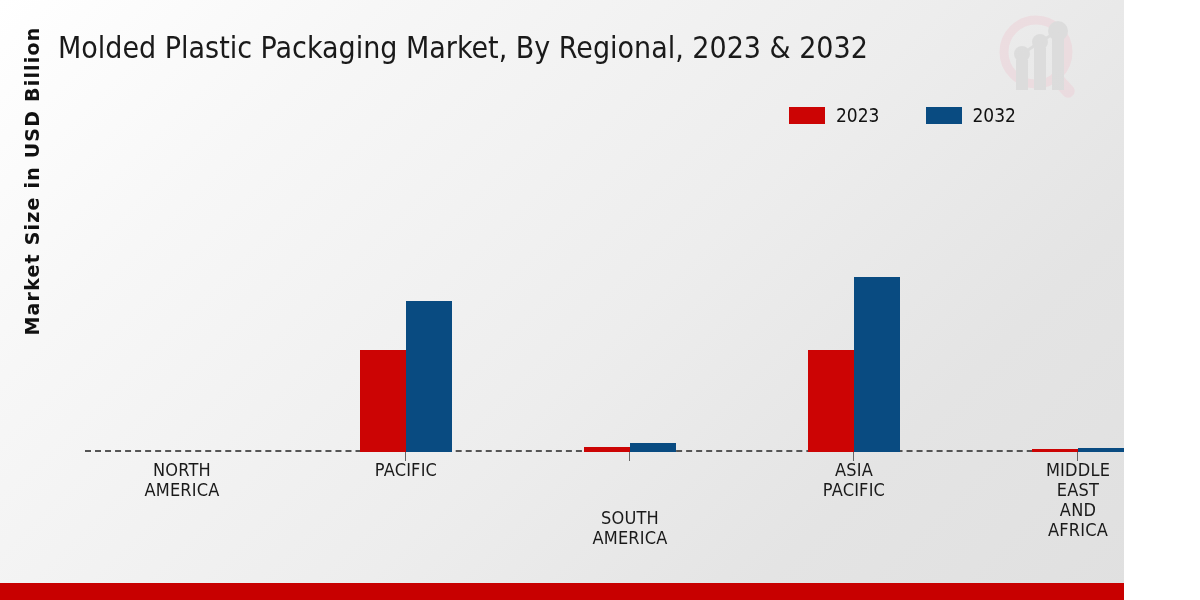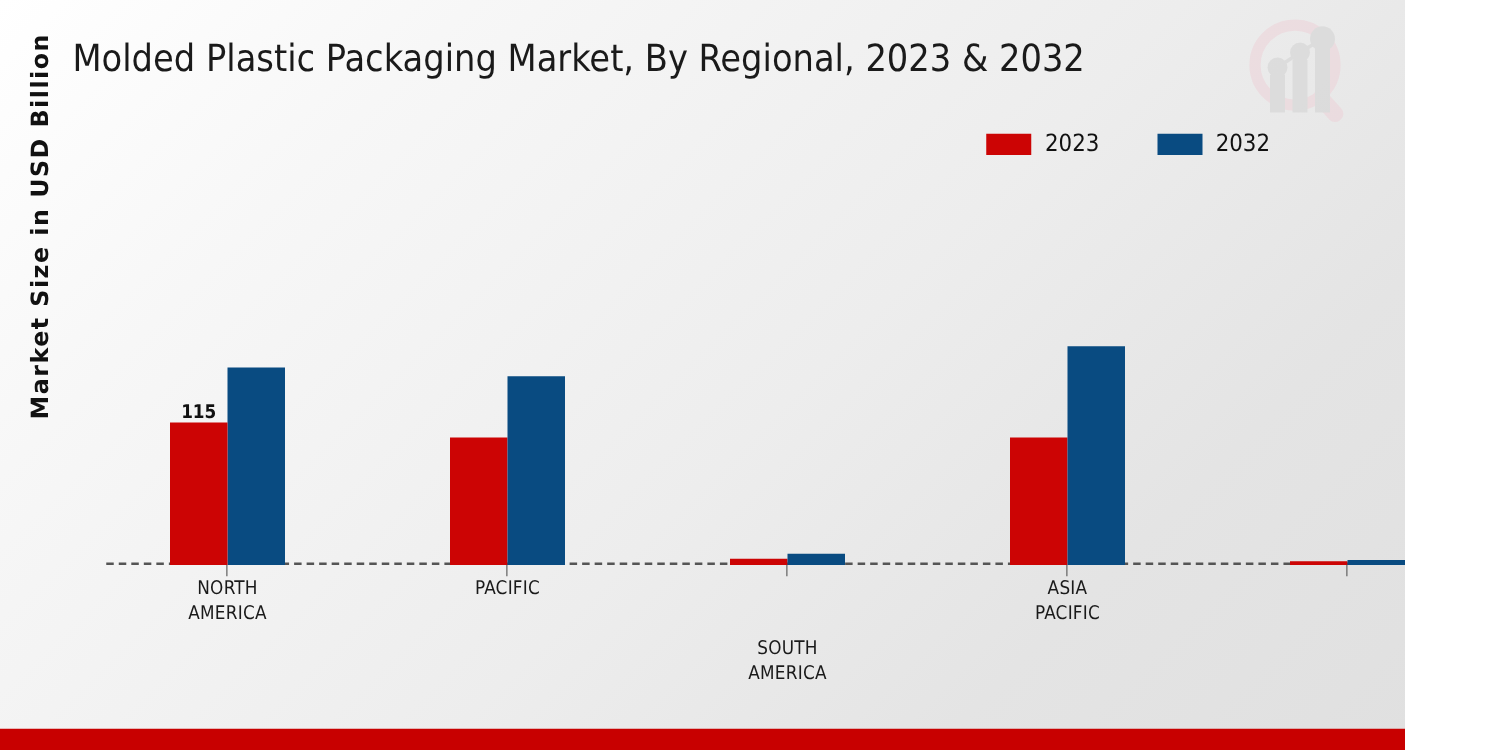--- a/index.html
+++ b/index.html
@@ -142,21 +142,21 @@
     margin-left: -1px;
     width: 1px;
     height: 9px;
     background: #666666;
   }
 
   
   .cat-label {
     position: absolute;
     top: 460px;
-    font-size: 15px;
+    font-size: 18px;
     color: #1a1a1a;
     text-align: center;
     line-height: 20px;
     font-family: "DejaVu Sans Condensed", "Liberation Sans", sans-serif;
     letter-spacing: 0.2px;
   }
 
   
   #footer-bar {
     position: absolute;
@@ -198,28 +198,20 @@
       <span class="legend-swatch bar-2032"></span>
       <span class="legend-label">2032</span>
     </div>
   </div>
 
   <div id="y-axis-title">Market Size in USD Billion</div>
 
   <div id="plot-area">
     <div id="baseline"></div>
 
-    <div class="bar-group" style="left:67px; width:140px;">
-      <div style="position:relative;">
-        <div class="bar-value-label" style="bottom:114px;">115</div>
-        <div class="bar bar-2023" style="height:114px;"></div>
-      </div>
-      <div class="bar bar-2032" style="height:158px;"></div>
-      <div class="tick"></div>
-    </div>
 
     <div class="bar-group" style="left:291px; width:140px;">
       <div class="bar bar-2023" style="height:102px;"></div>
       <div class="bar bar-2032" style="height:151px;"></div>
       <div class="tick"></div>
     </div>
 
     <div class="bar-group" style="left:515px; width:140px;">
       <div class="bar bar-2023" style="height:5px;"></div>
       <div class="bar bar-2032" style="height:9px;"></div>
@@ -251,16 +243,22 @@
   <div class="cat-label" style="left:560px; width:140px;margin-top:48px;">
     <div>SOUTH</div>
     <div>AMERICA</div>
   </div>
 
   <div class="cat-label" style="left:784px; width:140px;text-align:center;">
     <div>ASIA</div>
     <div>PACIFIC</div>
   </div>
 
+  <div class="cat-label" style="left:1008px; width:140px;">
+    <div>MIDDLE</div>
+    <div>EAST</div>
+    <div>AND</div>
+    <div>AFRICA</div>
+  </div>
 
   <div id="footer-bar"></div>
 
 </div>
 
 </body></html>

